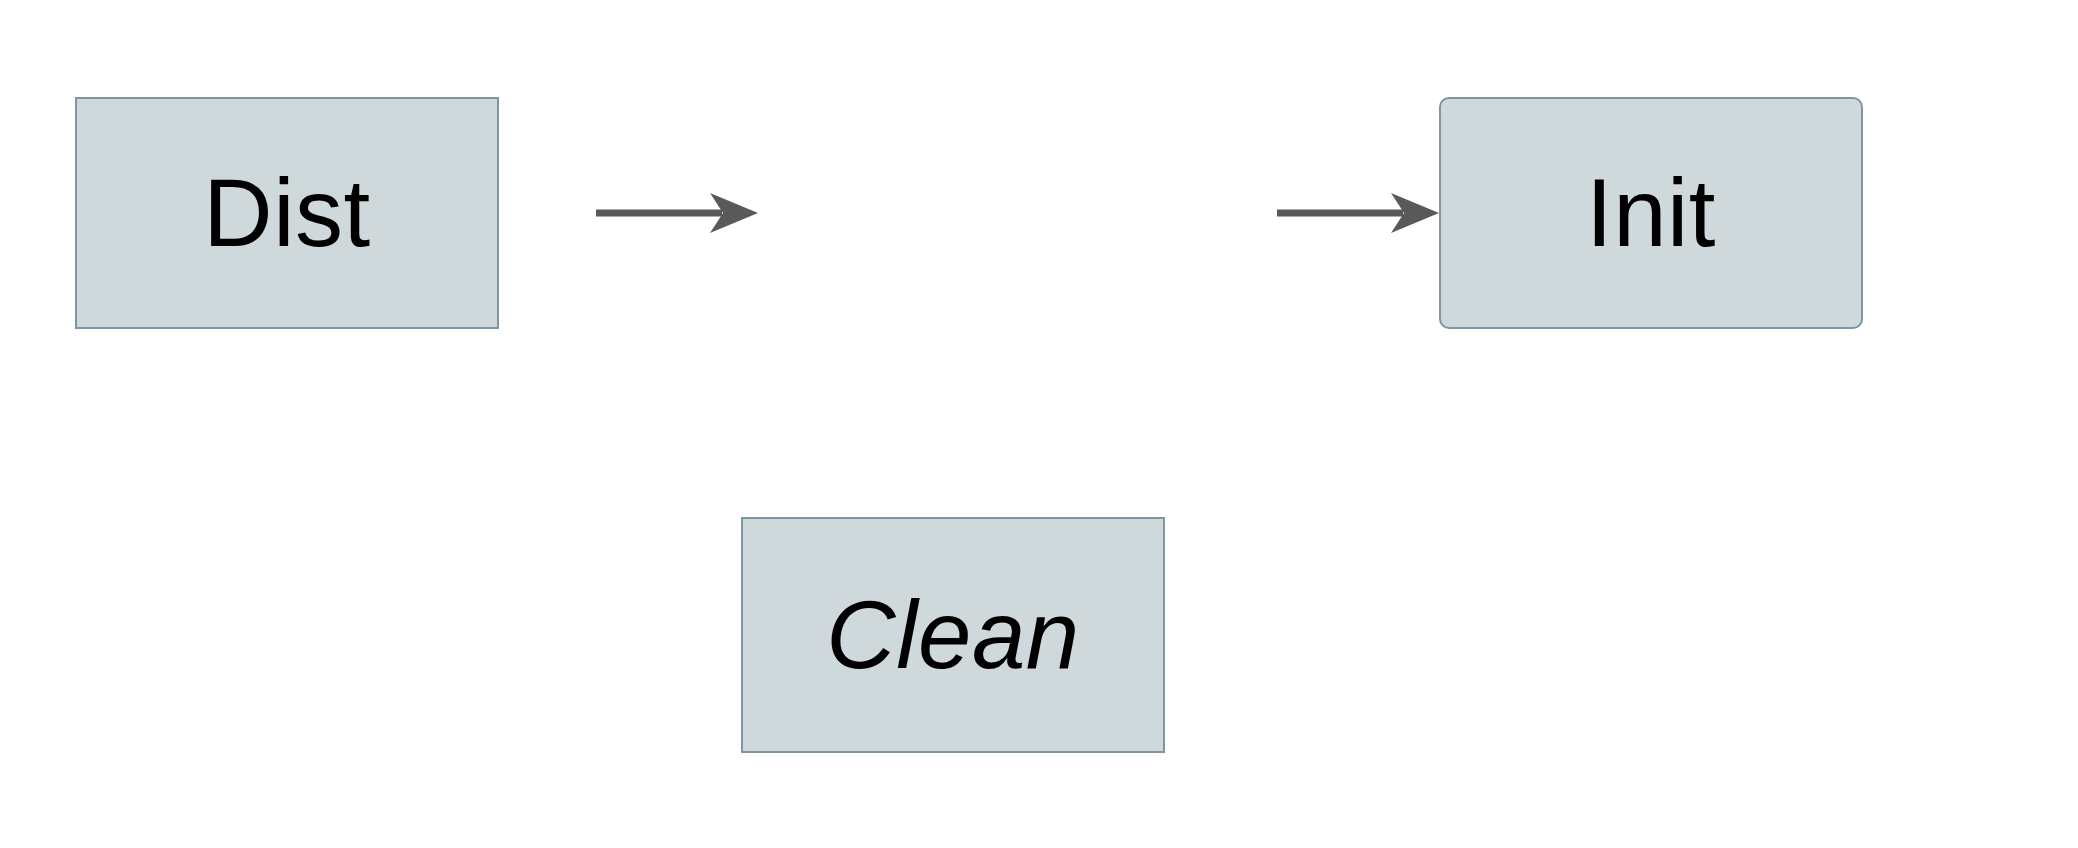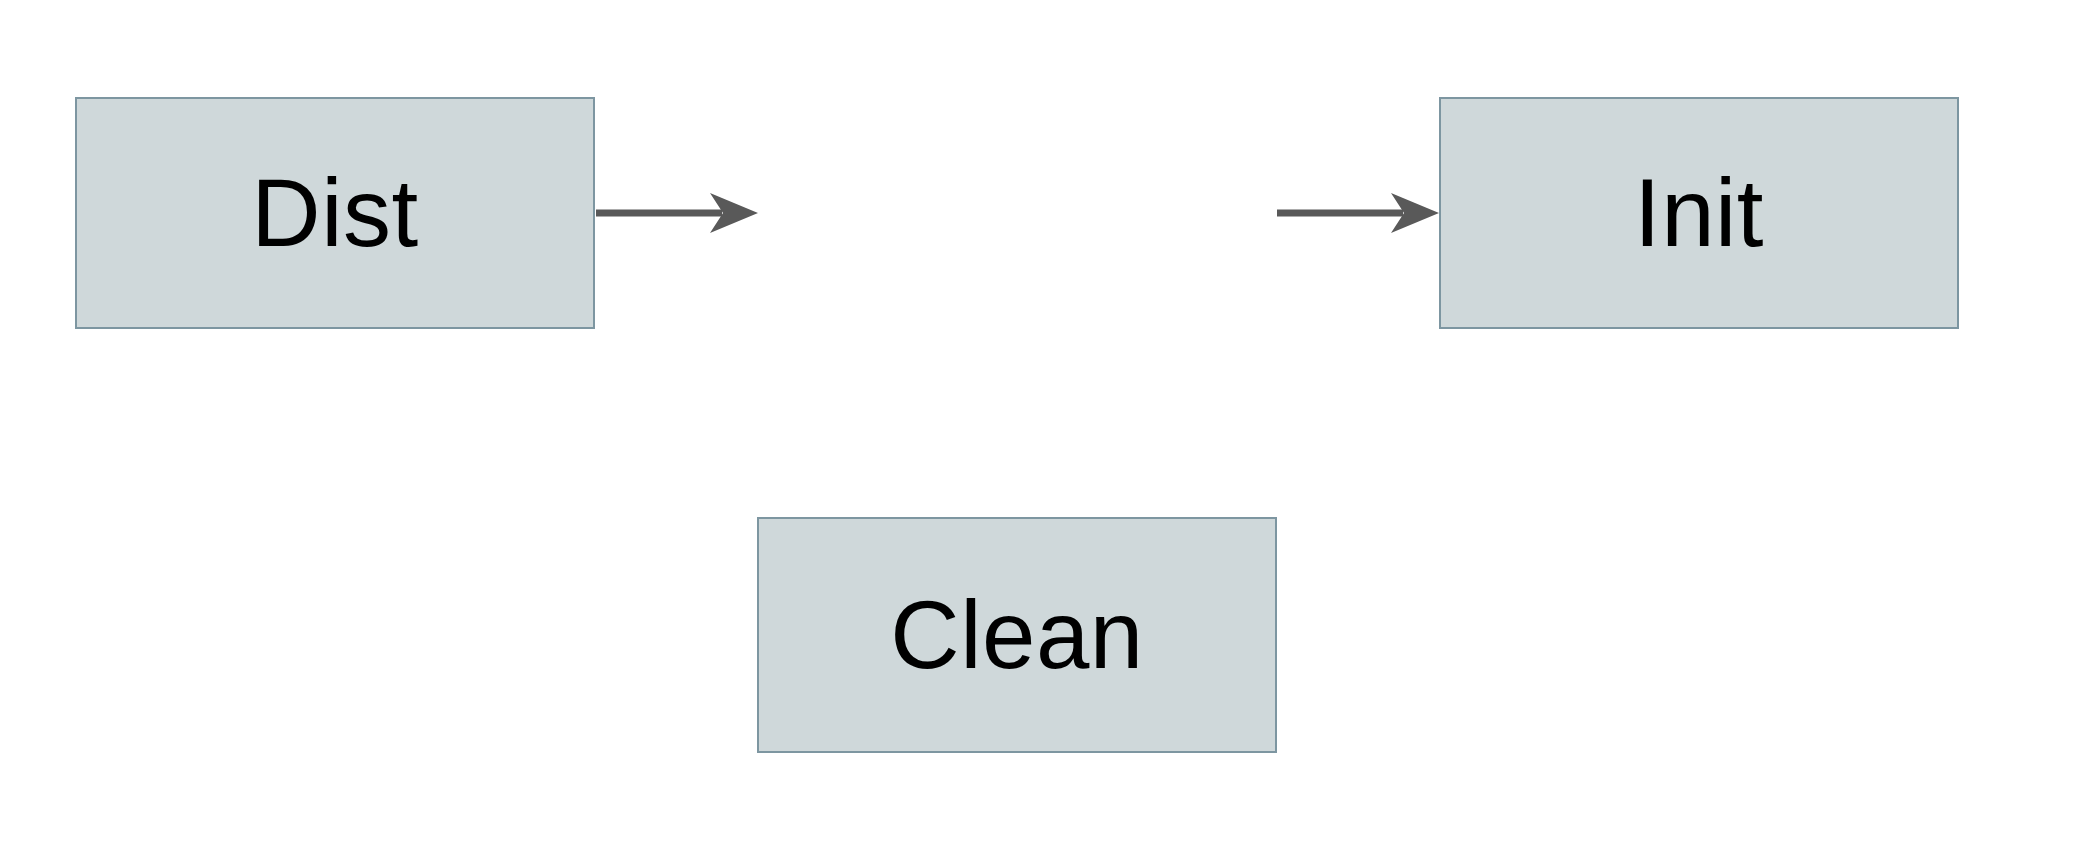--- a/index.html
+++ b/index.html
@@ -17,39 +17,39 @@
   }
   .canvas {
     position: relative;
     width: 2078px;
     height: 848px;
     background: var(--background);
     overflow: hidden;
   }
   .node {
     position: absolute;
-    width: 520px;
+    width: 424px;
     height: 232px;
     background: var(--node-fill);
     border: 2px solid var(--node-border);
     display: flex;
     align-items: center;
     justify-content: center;
   }
   .node-label {
     font-size: 96px;
     line-height: 1;
     color: var(--text);
     letter-spacing: 0.5px;
     white-space: nowrap;
   }
   .node-dist    { left: 75px;   top: 97px; }
   .node-compile { left: 757px;  top: 97px; }
-  .node-init    { left: 1439px; top: 97px; }
-  .node-clean   { left: 757px;  top: 517px; height: 236px; }
+  .node-init    { left: 1439px; top: 97px; border-radius: 10px; }
+  .node-clean   { left: 741px;  top: 517px; height: 236px; font-style: italic; }
   .connector {
     position: absolute;
     top: 183px;
     width: 164px;
     height: 60px;
   }
   .connector-1 { left: 595px; }
   .connector-2 { left: 1276px; }
   .connector svg { display: block; width: 100%; height: 100%; }
   .connector .shaft { stroke: var(--arrow); stroke-width: 7; }

